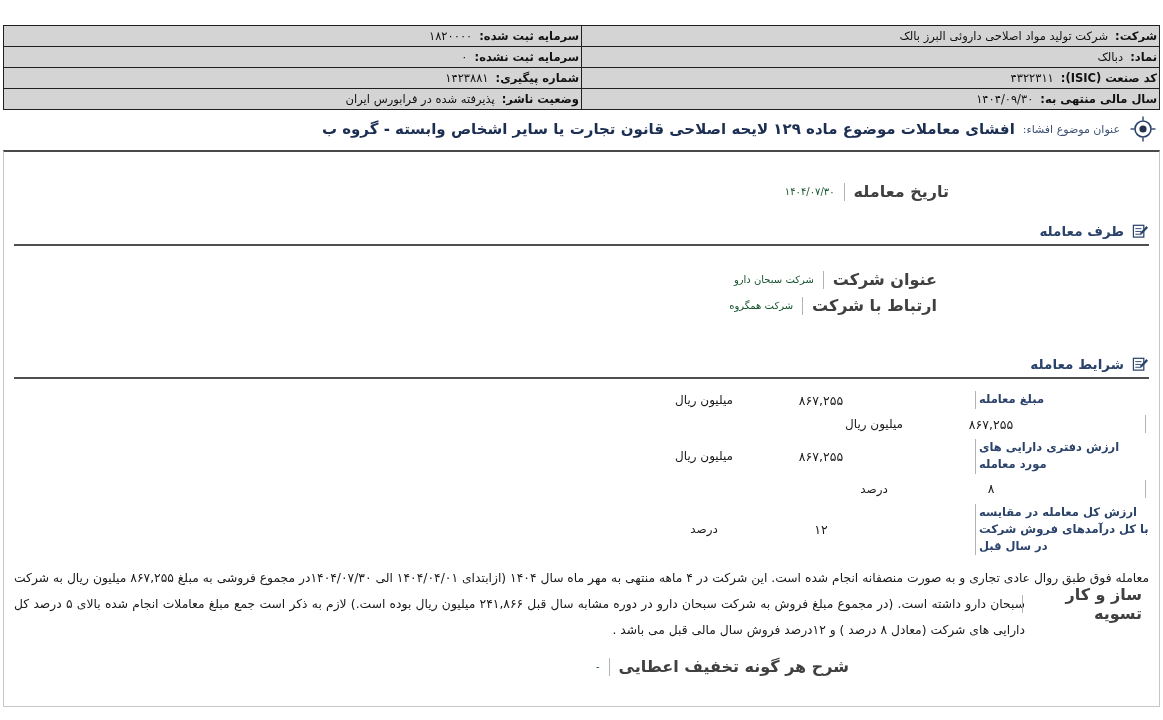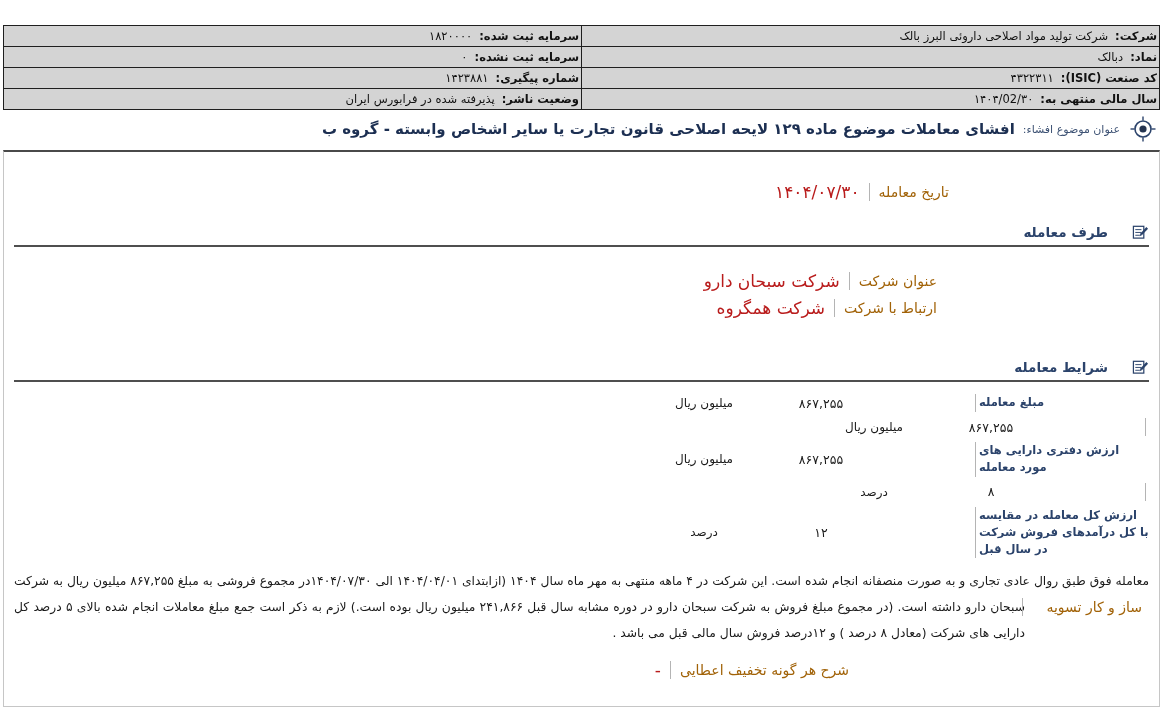--- a/index.html
+++ b/index.html
@@ -12,26 +12,26 @@
 
   
   .subject{position:absolute;top:110px;right:5px;left:5px;height:38px;display:flex;align-items:center;gap:8px;}
   .subj-prefix{font-size:11px;color:#3d5274;}
   .subj-title{font-size:15px;font-weight:bold;color:#1c2f52;}
 
   
   .box{position:absolute;top:150px;right:3px;left:3px;bottom:13px;border:1px solid #c6c6c6;border-top:2px solid #4a4a4a;background:#fff;padding:0 10px;box-sizing:border-box;}
 
   .frow{display:flex;align-items:center;font-size:13px;color:#1a1a1a;}
-  .flbl{font-weight:normal;color:#a16207;font-size:14px;}
-  .fval{font-size:17px;color:#b91c1c;}
+  .flbl{font-weight:bold;color:#404040;font-size:16px;}
+  .fval{font-size:10px;color:#14532d;}
   .vsep{flex:none;width:1px;height:18px;background:#b4b4b4;margin:0 9px;}
 
   .date-row{margin-top:30px;margin-right:200px;}
-  .sec-head{margin-top:21px;display:flex;align-items:center;gap:24px;font-size:13.5px;font-weight:bold;color:#2b436b;}
+  .sec-head{margin-top:21px;display:flex;align-items:center;gap:8px;font-size:13.5px;font-weight:bold;color:#2b436b;}
   .sec-head.second{margin-top:40px;}
   .rule{height:2px;background:#4f4f4f;margin-top:5px;}
   .pair-row{margin-right:212px;margin-top:7px;}
   .pair-row.first{margin-top:24px;}
 
   .terms-rows{margin-top:12px;}
   .num-row{display:flex;align-items:center;margin-top:6px;font-size:12.5px;color:#1a1a1a;}
   .n-lbl{flex:none;width:170px;font-weight:bold;color:#2b436b;font-size:11.5px;line-height:1.5;text-align:left;}
   .n-sep{flex:none;align-self:stretch;width:1px;background:#b4b4b4;margin:0 3px;min-height:18px;}
   .n-val{flex:none;margin-right:90px;width:122px;text-align:center;}
@@ -73,21 +73,21 @@
     <tr>
       <td>
         <span class="hl">کد صنعت (ISIC):</span><span>۴۳۲۲۳۱۱</span>
       </td>
       <td>
         <span class="hl">شماره پیگیری:</span><span>۱۴۲۳۸۸۱</span>
       </td>
     </tr>
     <tr>
       <td>
-        <span class="hl">سال مالی منتهی به:</span><span>۱۴۰۴/02/۳۰</span>
+        <span class="hl">سال مالی منتهی به:</span><span>۱۴۰۴/۰۹/۳۰</span>
       </td>
       <td>
         <span class="hl">وضعیت ناشر:</span><span>پذیرفته شده در فرابورس ایران</span>
       </td>
     </tr>
   </tbody>
     </table>
 
   <div class="subject">
     <span class="icon">

